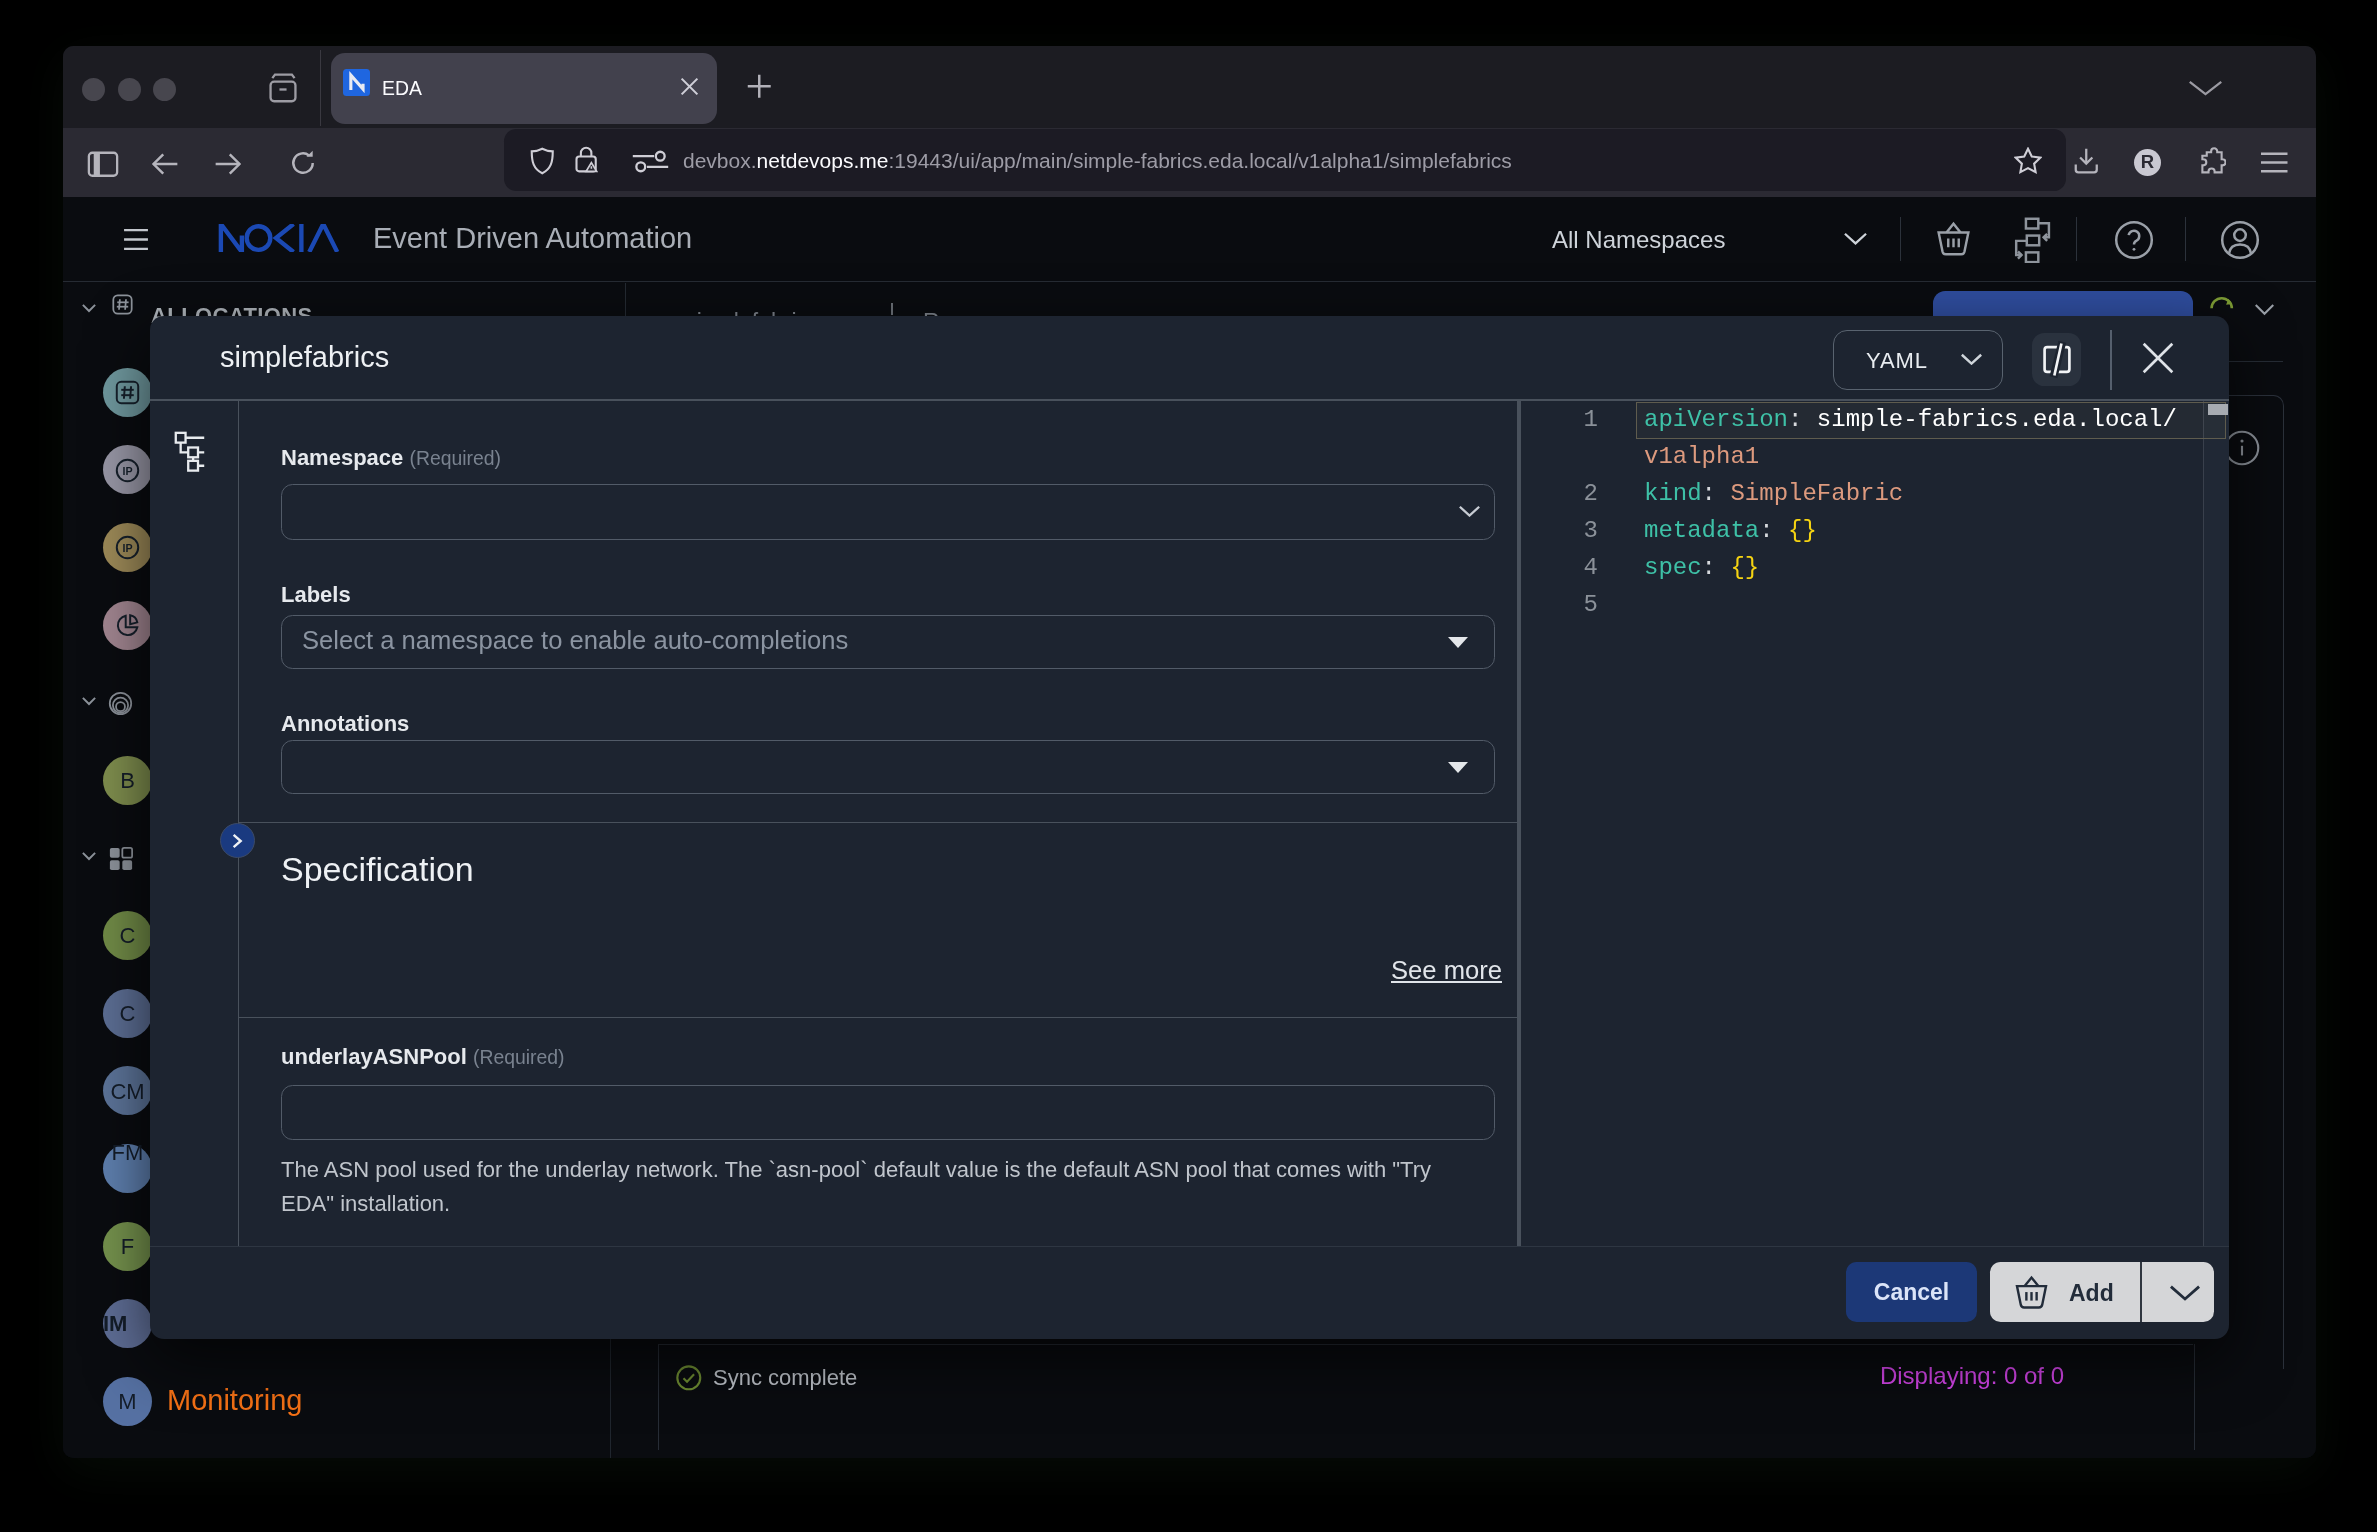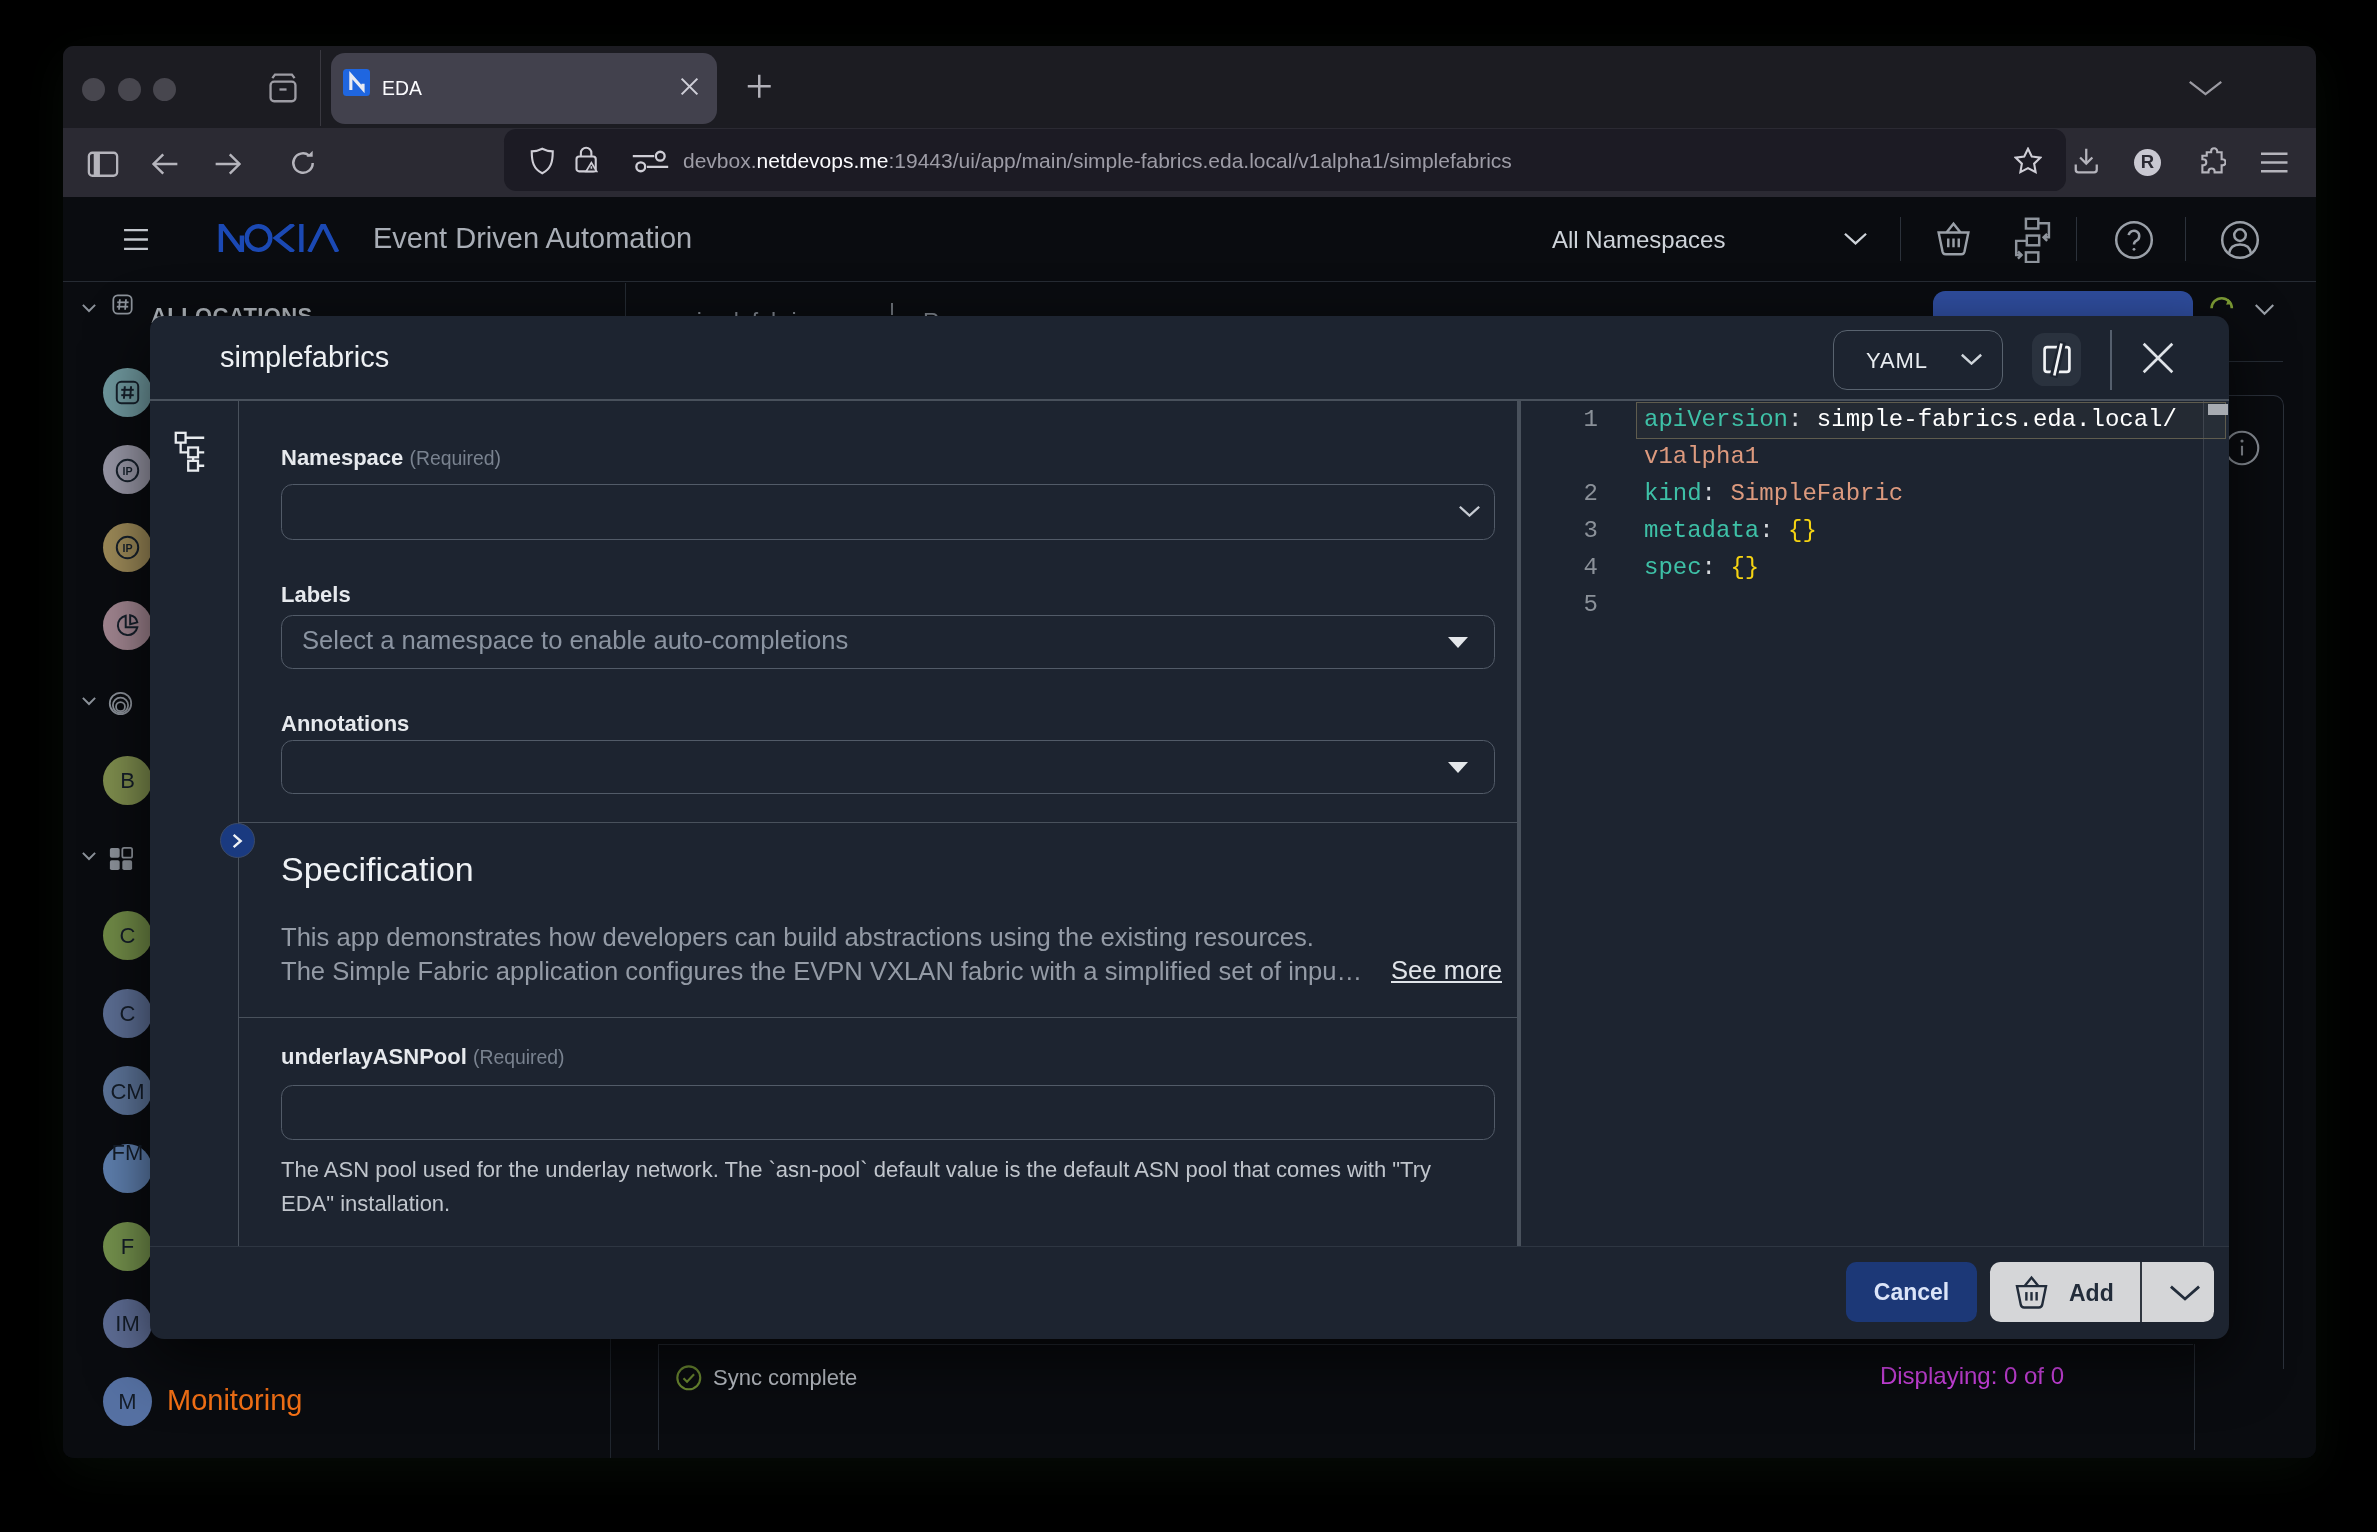--- a/index.html
+++ b/index.html
@@ -266,21 +266,21 @@
     <div class="abs" style="left:40px;top:877px;width:49px;text-align:center;font-size:22px;font-weight:500;color:#141d29;">C</div>
     <div class="abs" style="left:40px;top:943px;width:49px;height:49px;border-radius:50%;background:#5c6e94;"></div>
     <div class="abs" style="left:40px;top:955px;width:49px;text-align:center;font-size:22px;font-weight:500;color:#141d29;">C</div>
     <div class="abs" style="left:40px;top:1020px;width:49px;height:49px;border-radius:50%;background:#5c7499;"></div>
     <div class="abs" style="left:40px;top:1033px;width:49px;text-align:center;font-size:22px;font-weight:500;color:#141d29;">CM</div>
     <div class="abs" style="left:40px;top:1098px;width:49px;height:49px;border-radius:50%;background:#5e7fae;"></div>
     <div class="abs" style="left:40px;top:1094px;width:49px;text-align:center;font-size:22px;font-weight:500;color:#141d29;">FM</div>
     <div class="abs" style="left:40px;top:1176px;width:49px;height:49px;border-radius:50%;background:#75924d;"></div>
     <div class="abs" style="left:40px;top:1188px;width:49px;text-align:center;font-size:22px;font-weight:500;color:#141d29;">F</div>
     <div class="abs" style="left:40px;top:1253px;width:49px;height:49px;border-radius:50%;background:#5e6d95;"></div>
-    <div class="abs" style="left:40px;top:1265px;width:49px;text-align:center;font-size:22px;font-weight:400;color:#141d29;">IM</div>
+    <div class="abs" style="left:40px;top:1265px;width:49px;font-size:22px;font-weight:700;color:#141d29;">IM</div>
 
     <div class="abs" style="left:40px;top:1331px;width:49px;height:49px;border-radius:50%;background:#5671a3;"></div>
     <div class="abs" style="left:40px;top:1343px;width:49px;text-align:center;font-size:22px;font-weight:500;color:#141d29;">M</div>
     <div class="abs" style="left:104px;top:1338px;font-size:29px;color:#f97316;">Monitoring</div>
   </div>
 
   <div class="abs" id="modal" style="left:150px;top:316px;width:2079px;height:1023px;border-radius:14px;background:#1d2430;box-shadow:0 21px 62px rgba(0,0,0,0.65);overflow:hidden;">
 
     <div class="abs" style="left:70px;top:25px;font-size:29px;color:#eef1f4;">simplefabrics</div>
     <div class="abs" style="left:1683px;top:14px;width:170px;height:60px;border-radius:14px;border:1.3px solid #59636f;box-sizing:border-box;"></div>
@@ -328,21 +328,20 @@
     <div class="abs" style="left:131px;top:424px;width:1214px;height:54px;border:1.3px solid #525b68;border-radius:11.5px;box-sizing:border-box;"></div>
     <div class="abs" style="left:1298px;top:446px;width:0;height:0;border-left:10.6px solid transparent;border-right:10.6px solid transparent;border-top:11.5px solid #e4e7ea;"></div>
 
     <div class="abs" style="left:88px;top:506px;width:1281px;height:1.3px;background:#49515c;"></div>
     <div class="abs" style="left:70px;top:507px;width:35px;height:35px;border-radius:50%;background:#1a3a80;border:1.3px solid #3c4a66;box-sizing:border-box;"></div>
     <svg class="abs" style="left:81px;top:517px;" width="12.3" height="16" viewBox="0 0 14 18" fill="none" stroke="#eef1f4" stroke-width="2.8">
       <path d="M3 2 L11 9 L3 16"></path>
     </svg>
 
     <div class="abs" style="left:131px;top:534px;font-size:34px;font-weight:500;color:#eef1f4;">Specification</div>
-    <div class="abs" style="left:131px;top:604px;font-size:25.6px;line-height:34px;color:#949ba6;">This app demonstrates how developers can build abstractions using the existing resources.<br>The Simple Fabric application configures the EVPN VXLAN fabric with a simplified set of inpu…</div>
     <div class="abs" style="left:1241px;top:640px;font-size:25.6px;color:#e1e5ea;text-decoration:underline;">See more</div>
 
     <div class="abs" style="left:88px;top:701px;width:1281px;height:1.3px;background:#49515c;"></div>
 
     <div class="abs" style="left:131px;top:728px;font-size:22px;font-weight:700;color:#e6e9ed;">underlayASNPool <span style="font-weight:400;color:#79828f;font-size:19.4px;">(Required)</span></div>
     <div class="abs" style="left:131px;top:769px;width:1214px;height:55px;border:1.3px solid #525b68;border-radius:11.5px;box-sizing:border-box;"></div>
     <div class="abs" style="left:131px;top:837px;font-size:22px;line-height:34px;color:#c0c5cc;">The ASN pool used for the underlay network. The `asn-pool` default value is the default ASN pool that comes with "Try<br>EDA" installation.</div>
 
     <div class="abs" style="left:1367px;top:85px;width:3.5px;height:846px;background:#49515c;"></div>
 

